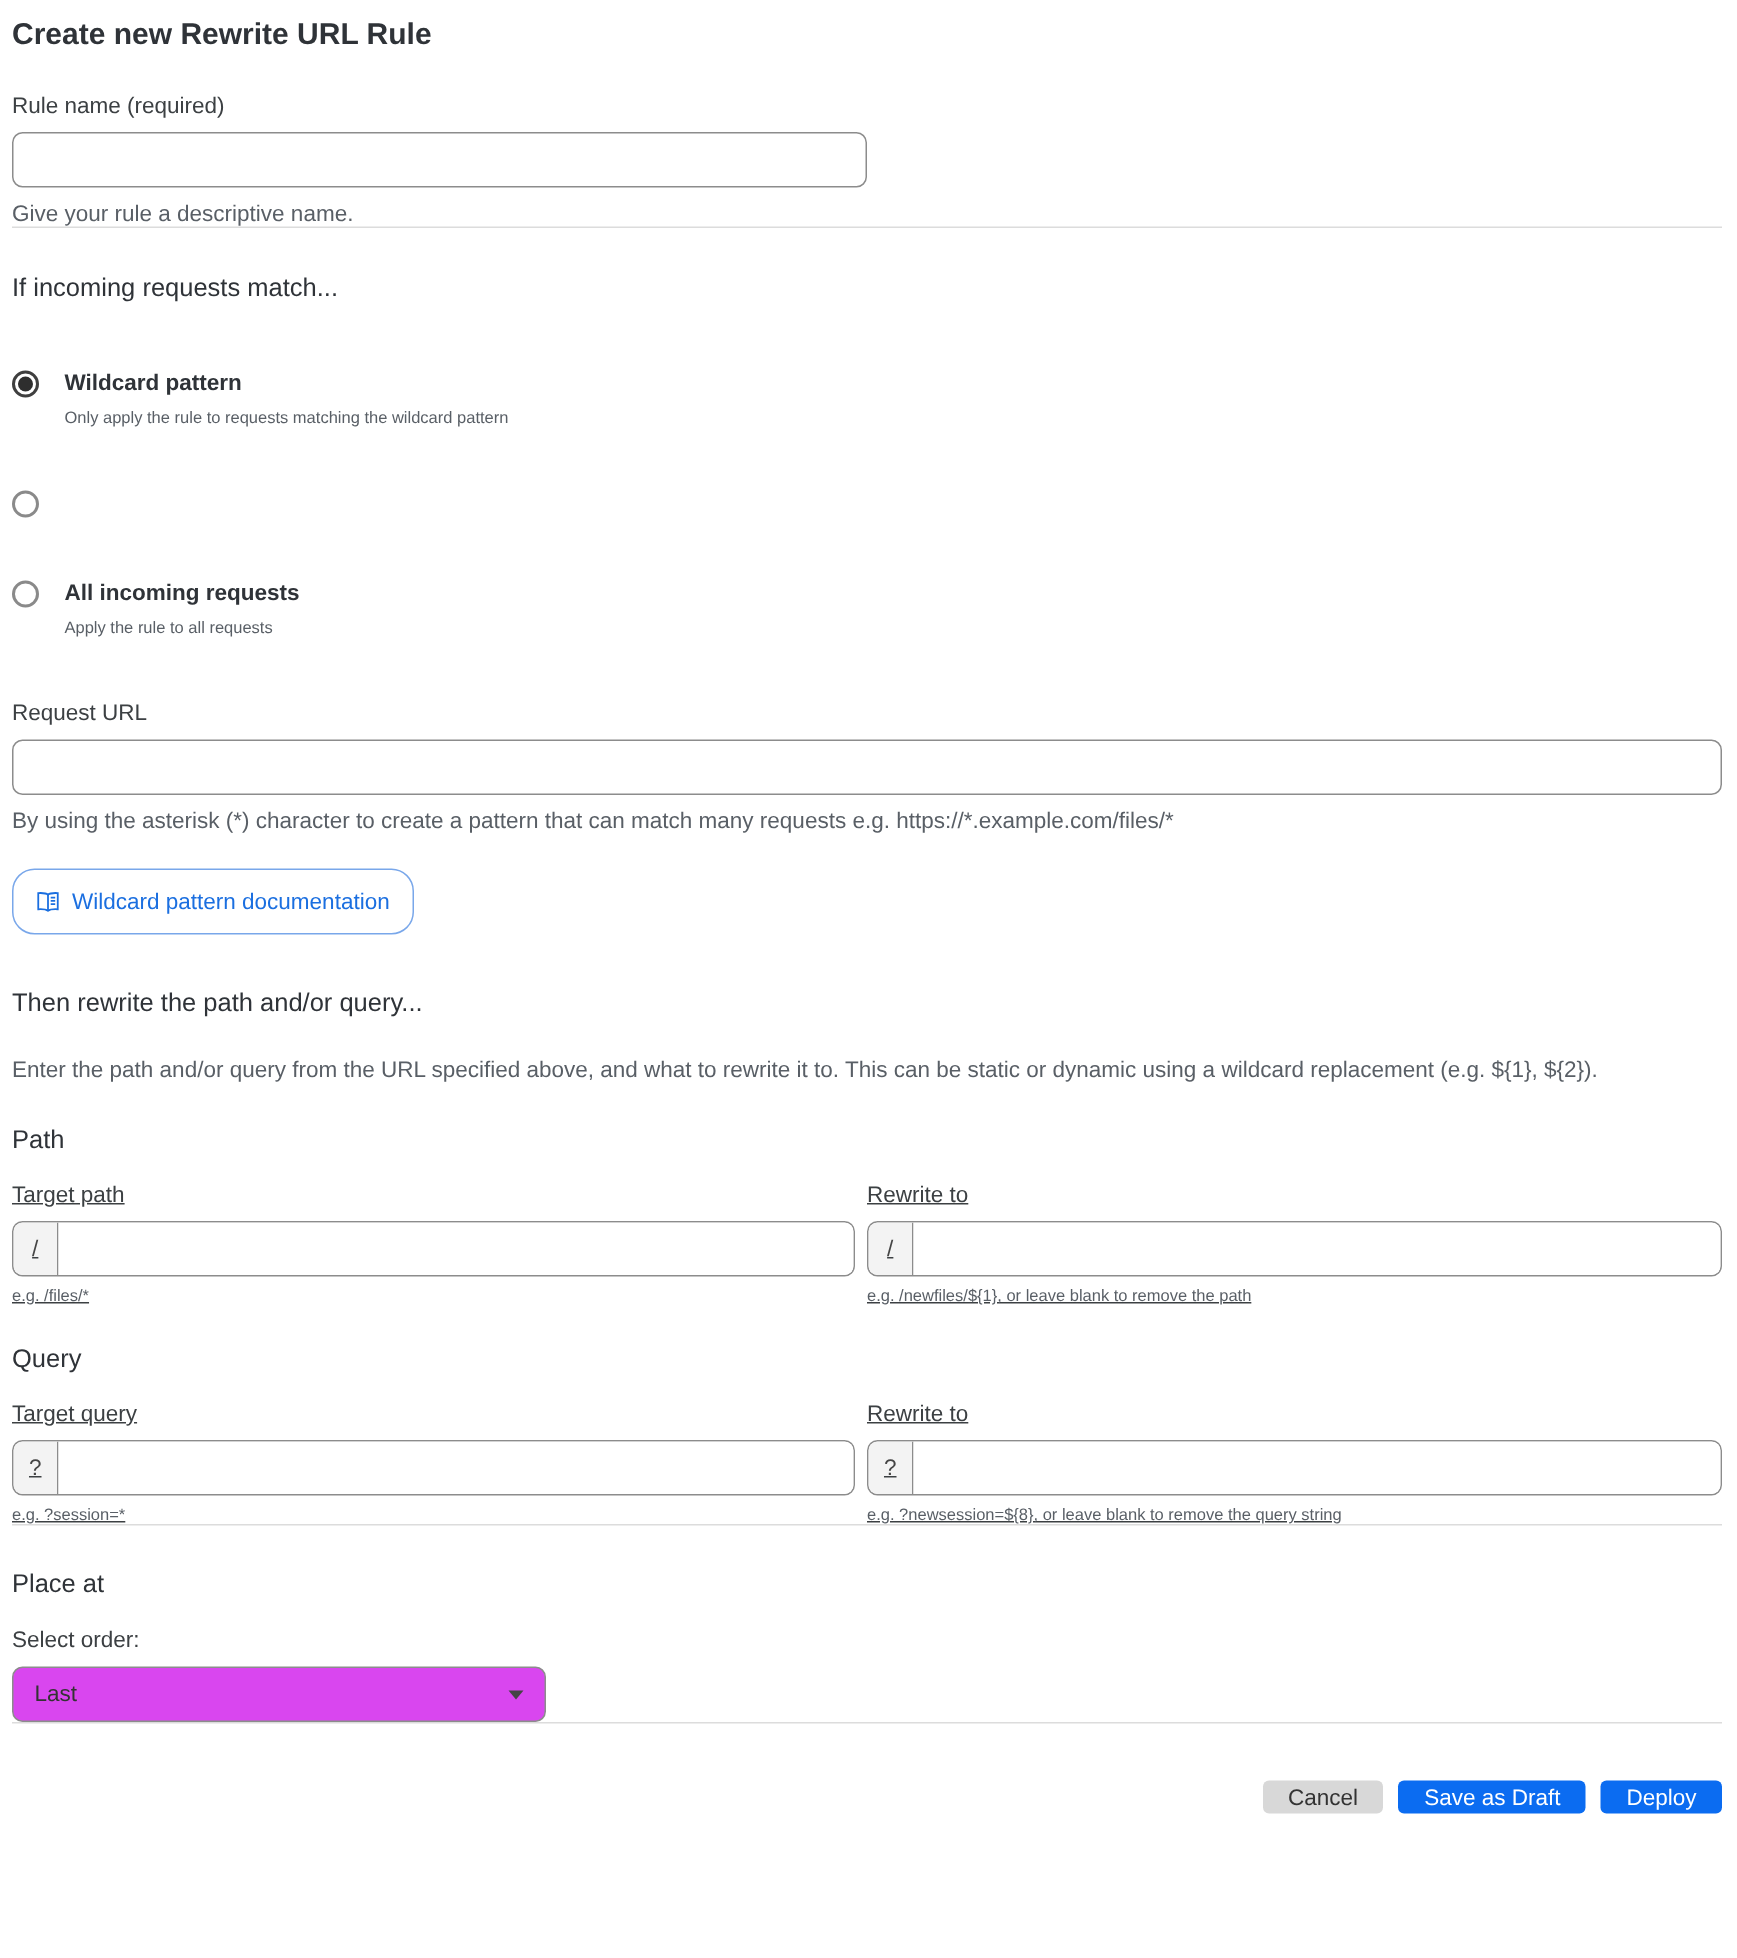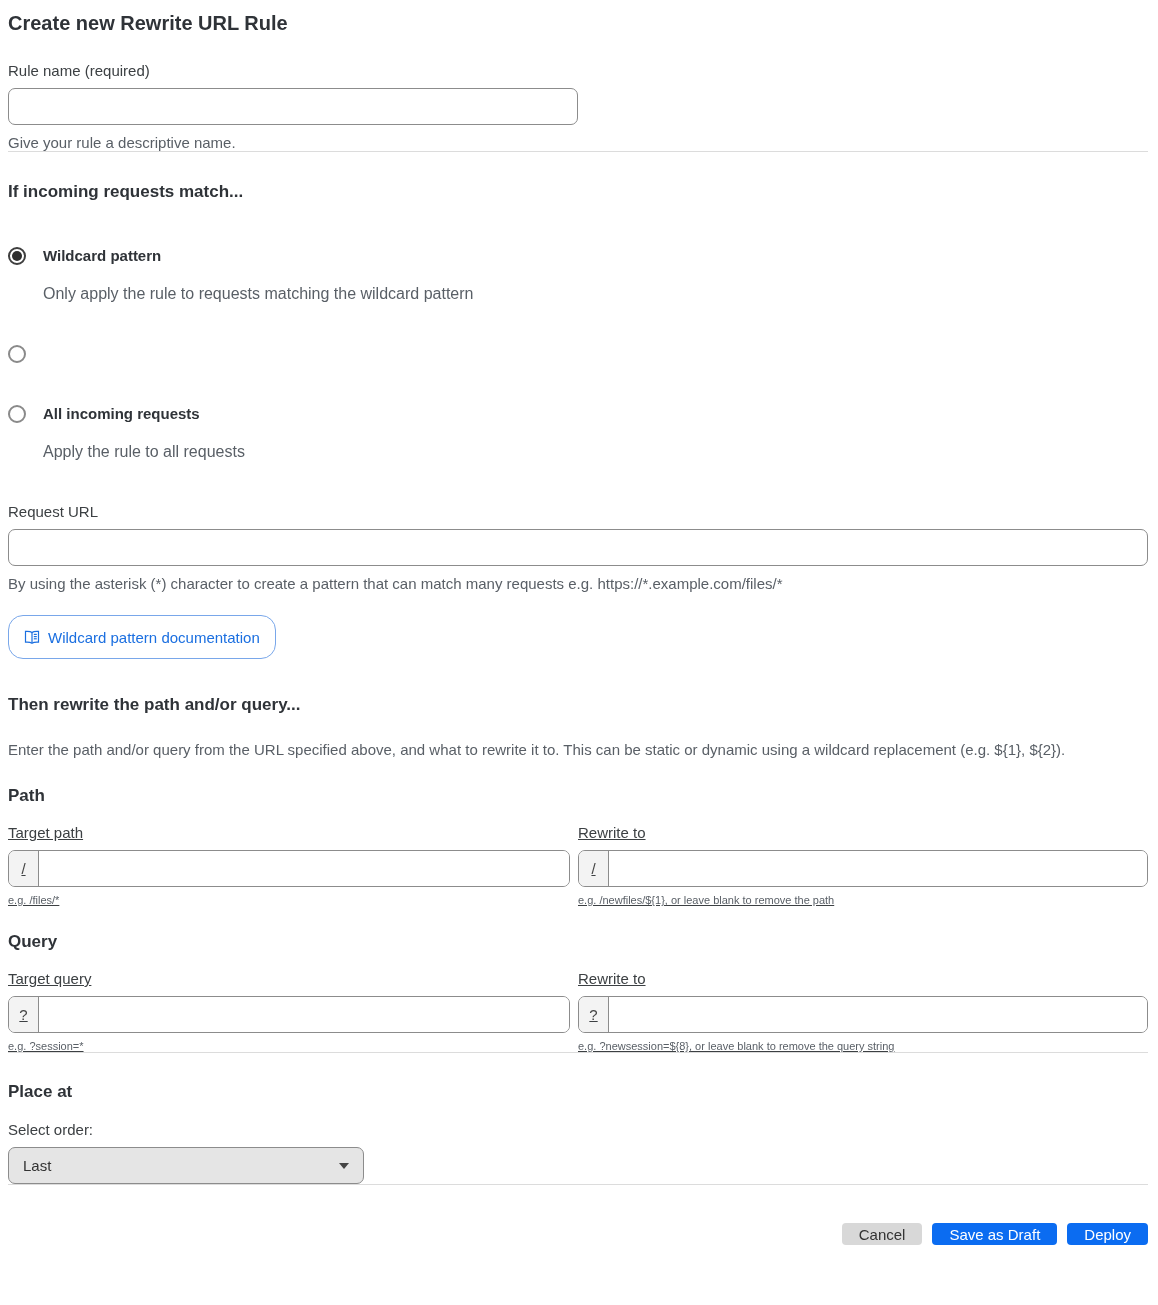--- a/index.html
+++ b/index.html
@@ -56,21 +56,21 @@
   }
   .helper.small{font-size:11px;margin-top:7px;}
   hr.divider{
     border:none;
     border-top:1px solid var(--divider);
     margin:0;
   }
   .divider-1{margin-top:28px;}
   .section-heading{
     font-size:17px;
-    font-weight:700;
+    font-weight:400;
     color:var(--text-dark);
     margin:0;
   }
   .match-heading{margin-top:30px;}
   .radio-group{margin-top:44px;}
   .radio-option{
     display:flex;
     align-items:flex-start;
     margin-bottom:41px;
   }
@@ -97,23 +97,23 @@
   }
   .radio-texts{margin-left:17px;}
   .radio-label{
     font-size:15px;
     font-weight:700;
     color:var(--text-dark);
     line-height:19px;
     cursor:pointer;
   }
   .radio-desc{
-    font-size:16px;
+    font-size:11px;
     color:var(--text-muted);
-    margin-top:20px;
+    margin-top:8px;
   }
   .request-url-label{margin-top:42px;}
   .doc-btn{
     margin-top:23px;
     display:inline-flex;
     align-items:center;
     gap:8px;
     height:44px;
     padding:0 15px;
     background:#fff;
@@ -180,21 +180,21 @@
     height:37px;
     border:1px solid var(--border-gray);
     border-radius:7px;
     display:flex;
     align-items:center;
     justify-content:space-between;
     padding:0 14px;
     font-size:15px;
     color:#333;
     cursor:pointer;
-    background:#e5e5e5;
+    background:#d946ef;
   }
   .caret{
     width:0;height:0;
     border-left:5px solid transparent;
     border-right:5px solid transparent;
     border-top:6px solid #444;
   }
   .divider-3{margin-top:39px;}
   .footer{
     display:flex;

